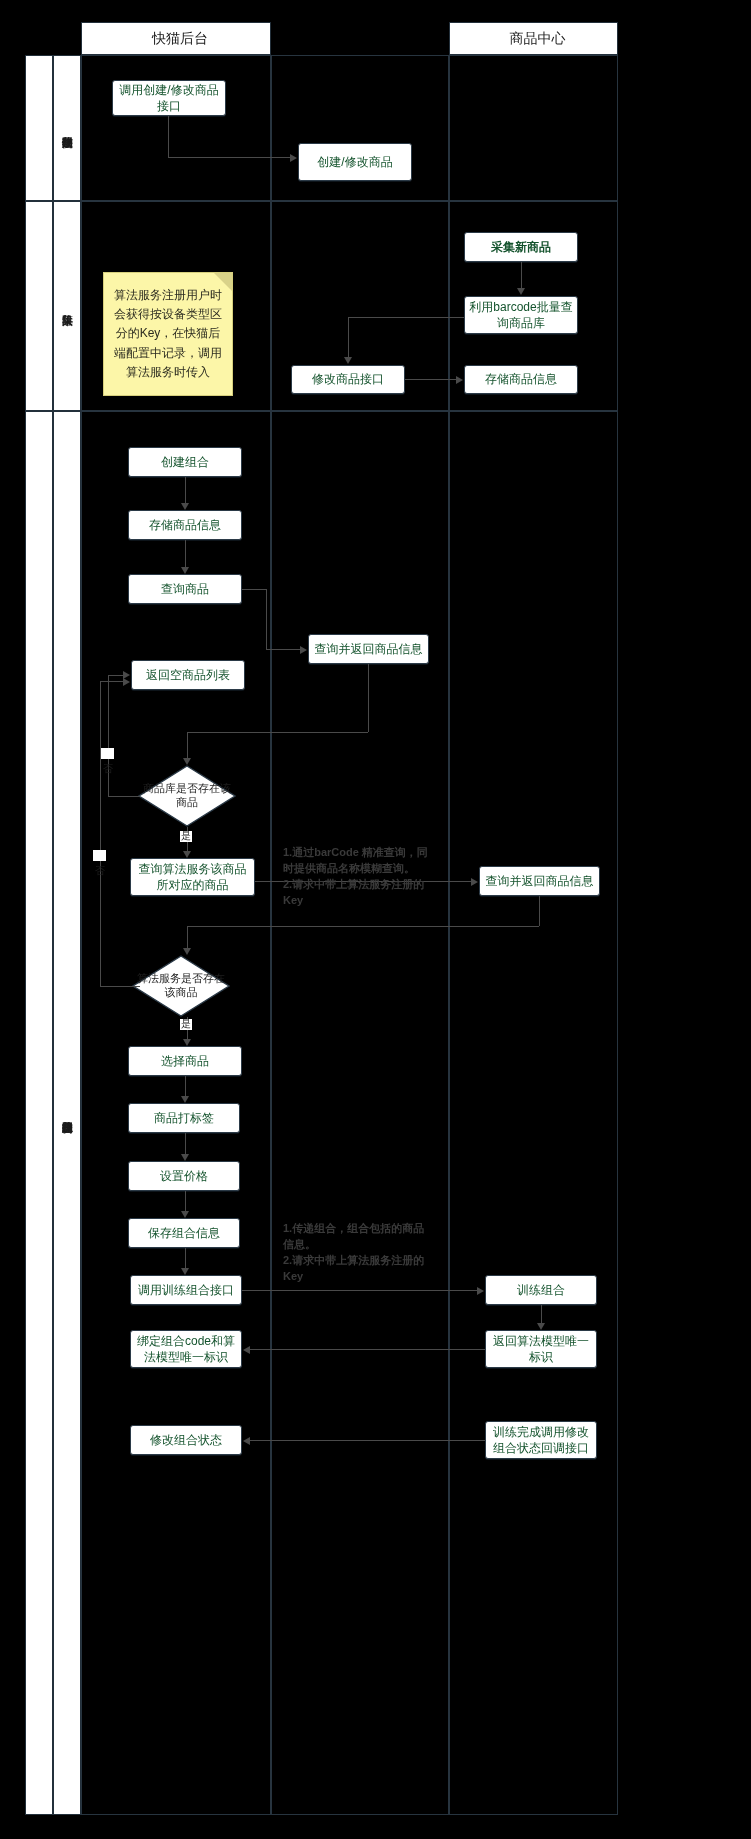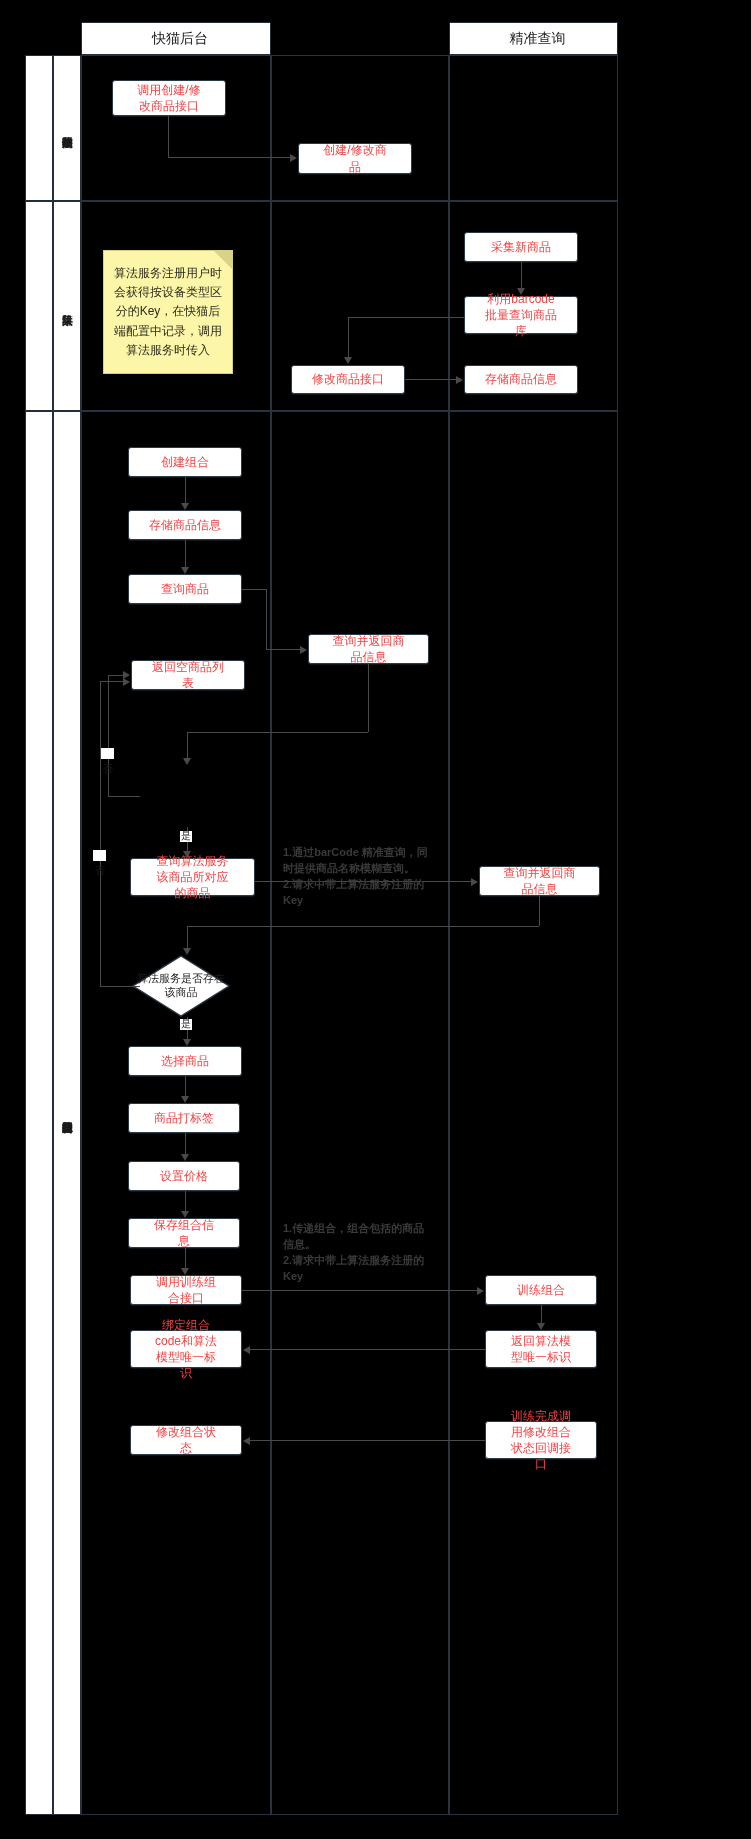--- a/index.html
+++ b/index.html
@@ -55,28 +55,28 @@
   .lane-cell {
     background: #000000;
     border: 1px solid #27343f;
   }
 
   
   .node {
     background: #ffffff;
     border: 1px solid #2b3a47;
     border-radius: 3px;
-    color: #ef4444;
+    color: #14532d;
     font-size: 12px;
     display: flex;
     align-items: center;
     justify-content: center;
     text-align: center;
     line-height: 1.35;
-    padding: 2px 20px;
+    padding: 2px 4px;
     box-shadow: 0 1px 0 #0d141a;
   }
 
   
   .diamond-wrap { position: absolute; }
   .diamond-shape {
     position: absolute; left: 0; top: 0;
     width: 100%; height: 100%;
   }
   .diamond-text {
@@ -155,52 +155,52 @@
     <span>算法采集阶段</span>
   </div>
   <div class="abs phase-label" style="left:53px;top:411px;width:28px;height:1404px;">
     <span>商品组合创建及训练阶段</span>
   </div>
 
   <div class="abs lane-head" style="left:81px;top:22px;width:190px;height:33px;">
     <span>快猫后台</span>
   </div>
   <div class="abs lane-head" style="left:449px;top:22px;width:169px;height:33px;">
-    <span>精准查询</span>
+    <span>商品中心</span>
   </div>
 
   <div class="abs lane-cell" style="left:81px;top:55px;width:190px;height:146px;"></div>
   <div class="abs lane-cell" style="left:271px;top:55px;width:178px;height:146px;"></div>
   <div class="abs lane-cell" style="left:449px;top:55px;width:169px;height:146px;"></div>
 
   <div class="abs lane-cell" style="left:81px;top:201px;width:190px;height:210px;"></div>
   <div class="abs lane-cell" style="left:271px;top:201px;width:178px;height:210px;"></div>
   <div class="abs lane-cell" style="left:449px;top:201px;width:169px;height:210px;"></div>
 
   <div class="abs lane-cell" style="left:81px;top:411px;width:190px;height:1404px;"></div>
   <div class="abs lane-cell" style="left:271px;top:411px;width:178px;height:1404px;"></div>
   <div class="abs lane-cell" style="left:449px;top:411px;width:169px;height:1404px;"></div>
 
   <div class="abs node" style="left:112px;top:80px;width:114px;height:36px;">
     <span>调用创建/修改商品接口</span>
   </div>
-  <div class="abs node" style="left:298px;top:143px;width:114px;height:31px;">
+  <div class="abs node" style="left:298px;top:143px;width:114px;height:38px;">
     <span>创建/修改商品</span>
   </div>
 
   <div class="line-v" style="left:168px;top:116px;height:42px;"></div>
   <div class="line-h" style="left:168px;top:157px;width:122px;"></div>
   <div class="arrow-r" style="left:290px;top:154px;"></div>
 
-  <div class="abs note" style="left:103px;top:250px;width:130px;height:124px;">
+  <div class="abs note" style="left:103px;top:272px;width:130px;height:124px;">
     <span>算法服务注册用户时会获得按设备类型区分的Key，在快猫后端配置中记录，调用算法服务时传入</span>
     <span class="note-fold"></span>
   </div>
 
-  <div class="abs node" style="left:464px;top:232px;width:114px;height:30px;">
+  <div class="abs node" style="left:464px;top:232px;width:114px;height:30px;font-weight:bold;">
     <span>采集新商品</span>
   </div>
   <div class="abs node" style="left:464px;top:296px;width:114px;height:38px;">
     <span>利用barcode批量查询商品库</span>
   </div>
   <div class="abs node" style="left:291px;top:365px;width:114px;height:29px;">
     <span>修改商品接口</span>
   </div>
   <div class="abs node" style="left:464px;top:365px;width:114px;height:29px;">
     <span>存储商品信息</span>
@@ -225,20 +225,26 @@
   <div class="abs node" style="left:128px;top:574px;width:114px;height:30px;">
     <span>查询商品</span>
   </div>
   <div class="abs node" style="left:308px;top:634px;width:121px;height:30px;">
     <span>查询并返回商品信息</span>
   </div>
   <div class="abs node" style="left:131px;top:660px;width:114px;height:30px;">
     <span>返回空商品列表</span>
   </div>
 
+  <div class="diamond-wrap" style="left:138px;top:765px;width:98px;height:62px;">
+    <svg class="diamond-shape" viewBox="0 0 98 62" preserveAspectRatio="none">
+      <polygon points="49,1 97,31 49,61 1,31" fill="#ffffff" stroke="#2b3a47" stroke-width="1.4"></polygon>
+    </svg>
+    <div class="diamond-text">商品库是否存在该商品</div>
+  </div>
 
   <div class="abs node" style="left:130px;top:858px;width:125px;height:38px;">
     <span>查询算法服务该商品所对应的商品</span>
   </div>
   <div class="abs node" style="left:479px;top:866px;width:121px;height:30px;">
     <span>查询并返回商品信息</span>
   </div>
 
   <div class="diamond-wrap" style="left:132px;top:955px;width:98px;height:62px;">
     <svg class="diamond-shape" viewBox="0 0 98 62" preserveAspectRatio="none">

